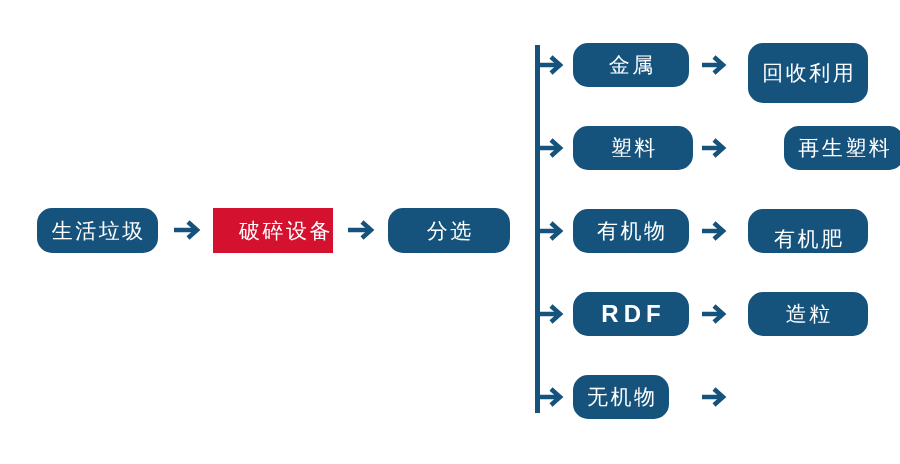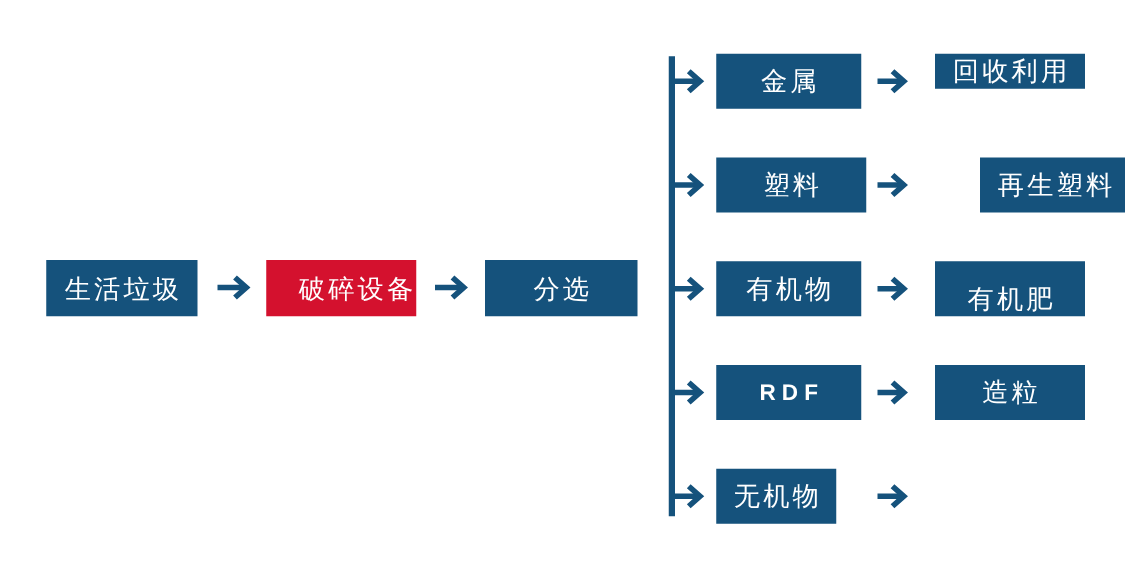--- a/index.html
+++ b/index.html
@@ -25,23 +25,23 @@
     position: absolute;
     display: flex;
     align-items: center;
     justify-content: center;
     color: var(--node-text);
     font-size: 21px;
     letter-spacing: 2.5px;
     text-indent: 2.5px;
     white-space: nowrap;
   }
-  .node.blue { background: var(--node-blue); }
+  .node.blue { background: var(--node-blue); border-radius: 15px; }
   .node.red  { background: var(--node-red); }
-  .node.latin { letter-spacing: 5px; text-indent: 5px; font-weight: bold; font-size: 18px; }
+  .node.latin { letter-spacing: 5px; text-indent: 5px; font-weight: bold; font-size: 24px; }
   .arrow {
     position: absolute;
     color: var(--connector-blue);
     display: block;
   }
   .arrow path {
     stroke: currentColor;
     stroke-width: 4.5;
     fill: none;
     stroke-linejoin: miter;
@@ -89,21 +89,21 @@
     <path d="M0 12 H22"></path>
       <path d="M14 4 L23 12 L14 20"></path>
   </svg>
   <div class="node blue" style="left:573px; top:43px; width:116px; height:44px;">
     <span>金属</span>
   </div>
   <svg class="arrow" style="left:700px; top:53px;" width="30" height="24" viewBox="0 0 30 24" aria-hidden="true">
     <path d="M2 12 H22"></path>
       <path d="M14 4 L23 12 L14 20"></path>
   </svg>
-  <div class="node blue" style="left:748px; top:43px; width:120px; height:28px;">
+  <div class="node blue" style="left:748px; top:43px; width:120px; height:60px;">
     <span>回收利用</span>
   </div>
 
   <svg class="arrow" style="left:537px; top:136px;" width="30" height="24" viewBox="0 0 30 24" aria-hidden="true">
     <path d="M0 12 H22"></path>
       <path d="M14 4 L23 12 L14 20"></path>
   </svg>
   <div class="node blue" style="left:573px; top:126px; width:120px; height:44px;">
     <span>塑料</span>
   </div>

